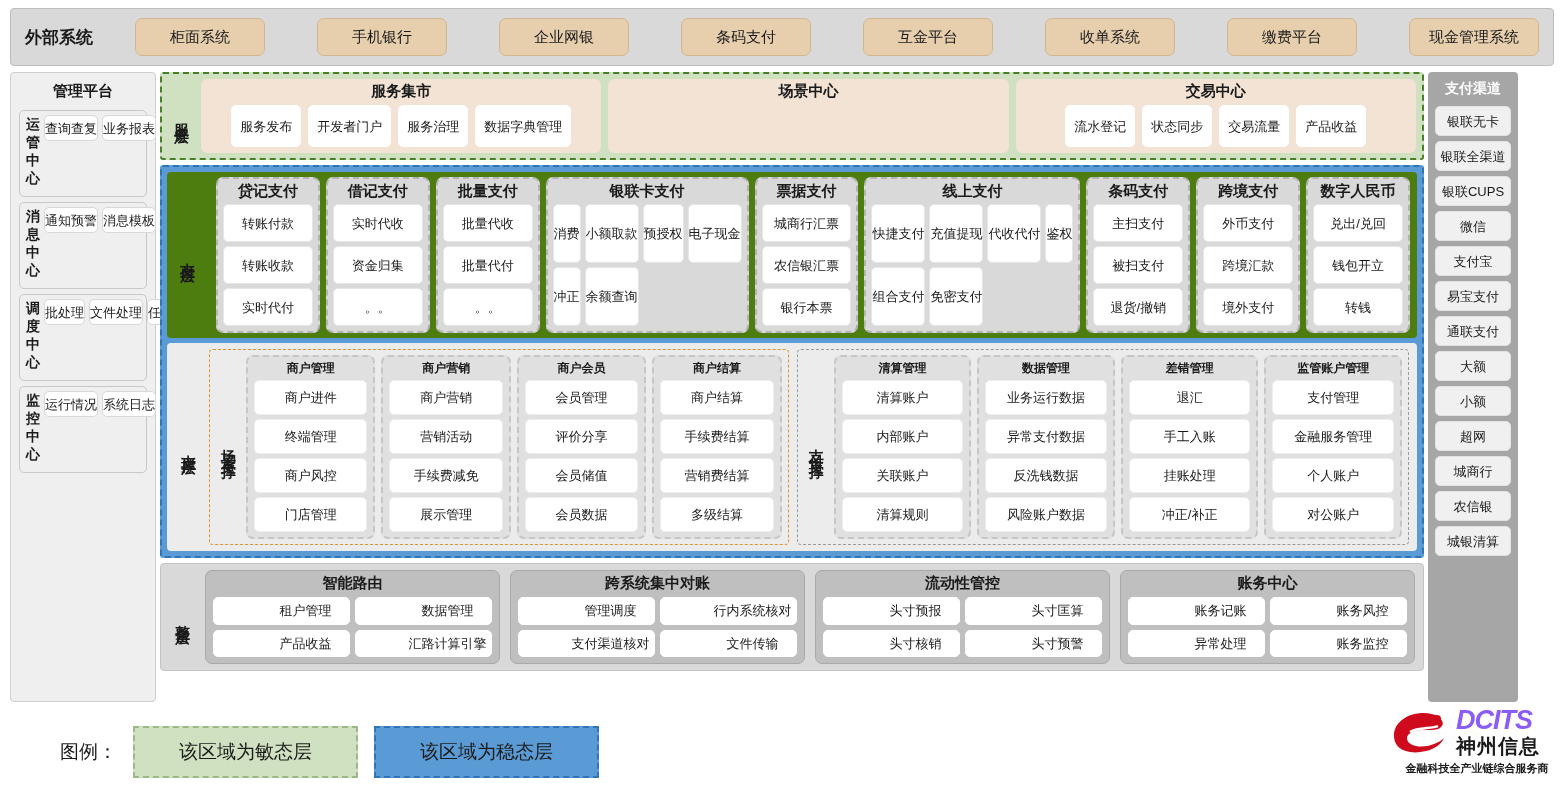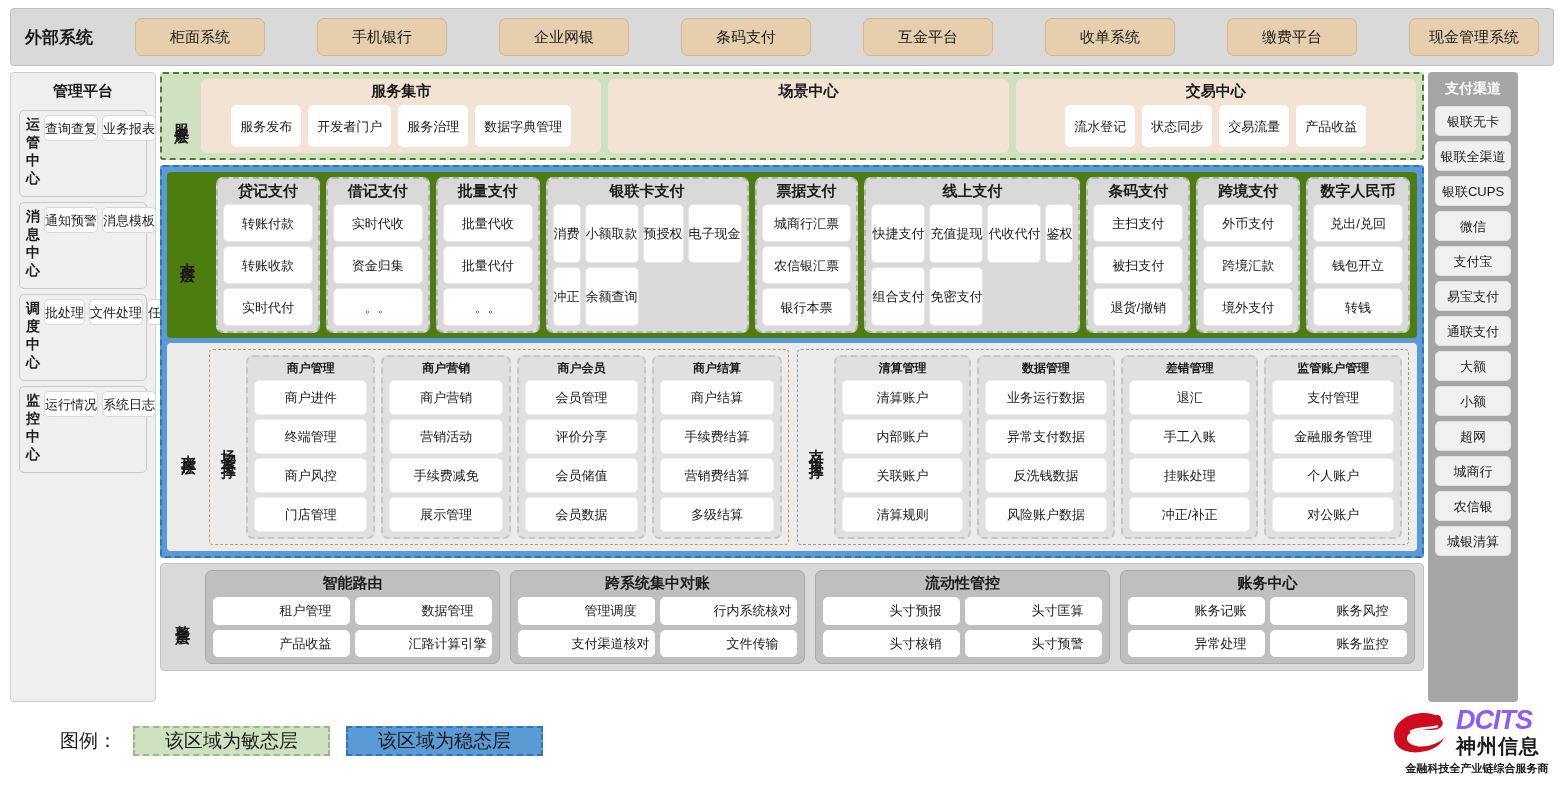--- a/index.html
+++ b/index.html
@@ -144,22 +144,22 @@
   .integ-cells{ display:grid; grid-template-columns:1fr 1fr; gap:5px; flex:1; }
   .integ-cells .chip{ border-color:#ffffff;padding-left:48px; }
 
   
   .legend{
     position:absolute; left:60px; top:726px;
     display:flex; align-items:center; gap:16px;
   }
   .legend-label{ font-size:19px; }
   .legend-chip{
-    height:30px; display:flex; align-items:center; justify-content:center;
-    font-size:19px; padding:0 30px;
+    height:52px; display:flex; align-items:center; justify-content:center;
+    font-size:19px; padding:0 44px;
   }
   .legend-agile{ background:#cfe1c0; border:2px dashed #9ab888; }
   .legend-stable{ background:#5b9bd5; border:2px dashed #2e75b6; }
 
   
   .logo{ position:absolute; left:1390px; top:706px; width:174px; height:90px; }
   .logo-row{ display:flex; align-items:center; gap:4px; }
   .logo-text{ display:flex; flex-direction:column; line-height:1; }
   .logo-en{ font-size:27px; font-weight:bold; color:#8b5cf6; letter-spacing:-1px; font-style:italic; }
   .logo-cn{ font-size:20px; font-weight:bold; color:#1a1a1a; letter-spacing:1px; margin-top:2px; }

